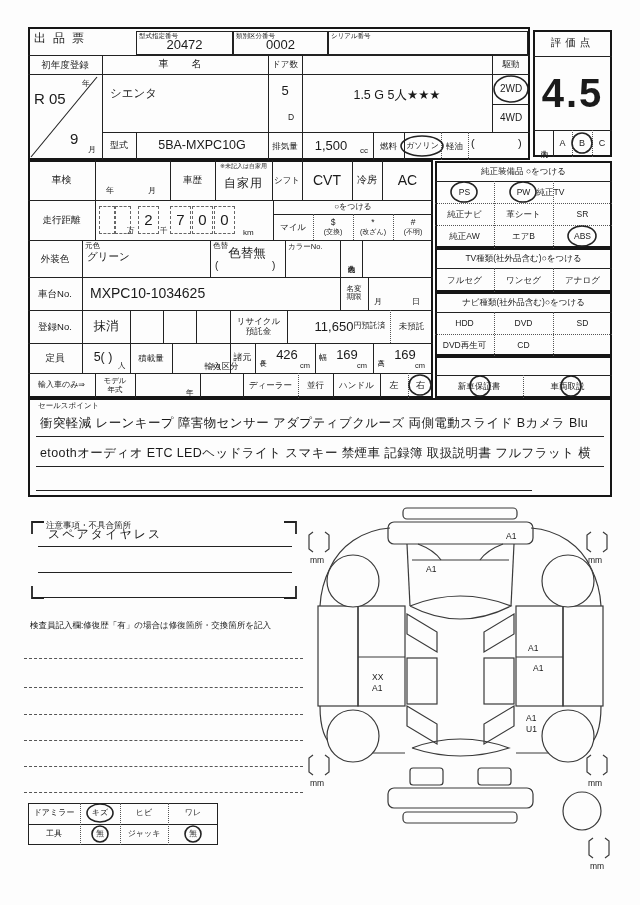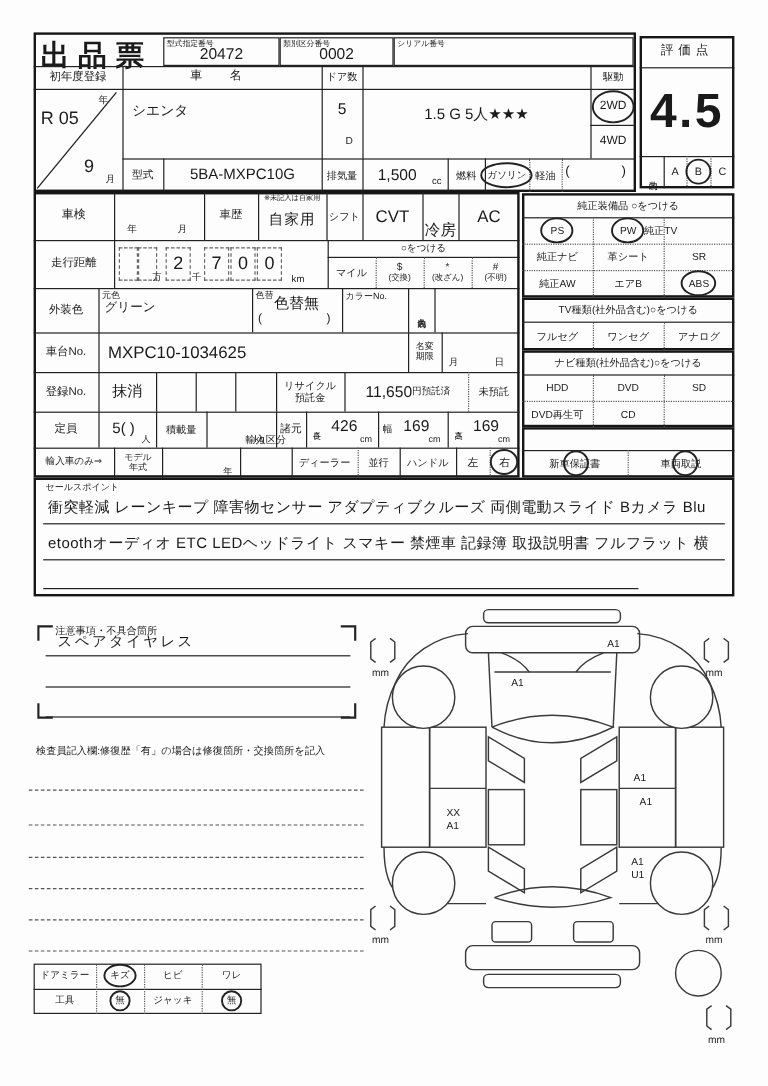--- a/index.html
+++ b/index.html
@@ -20,21 +20,21 @@
   .dashl{height:0;border-top:1px dashed #555}
   .b{font-weight:bold}
   svg text{font-family:"Liberation Sans","DejaVu Sans",sans-serif}
 </style>
 </head>
 <body>
 
 <div class="page">
 
   <div class="a bx2" style="left:28px;top:27px;width:502px;height:133px"></div>
-  <div class="a" style="left:34px;top:30px;width:110px;height:22px;font-size:24px;font-weight:bold;letter-spacing:7px">出品票</div>
+  <div class="a" style="left:34px;top:30px;width:110px;height:22px;font-size:12px;font-weight:normal;letter-spacing:7px">出品票</div>
 
   <div class="a bx1" style="left:136px;top:31px;width:97px;height:24px"></div>
   <div class="a" style="left:139px;top:32px;font-size:6.5px">型式指定番号</div>
   <div class="a ct" style="left:136px;top:36px;width:97px;height:18px;font-size:13px">20472</div>
   <div class="a bx1" style="left:233px;top:31px;width:95px;height:24px"></div>
   <div class="a" style="left:236px;top:32px;font-size:6.5px">類別区分番号</div>
   <div class="a ct" style="left:233px;top:36px;width:95px;height:18px;font-size:13px">0002</div>
   <div class="a bx1" style="left:328px;top:31px;width:200px;height:24px"></div>
   <div class="a" style="left:331px;top:32px;font-size:6.5px">シリアル番号</div>
 
@@ -109,21 +109,21 @@
   <div class="a vl" style="left:352px;top:160px;height:40px"></div>
   <div class="a vl" style="left:382px;top:160px;height:40px"></div>
   <div class="a ct" style="left:28px;top:160px;width:67px;height:40px;font-size:10px">車検</div>
   <div class="a" style="left:106px;top:185px;font-size:8px">年</div>
   <div class="a" style="left:148px;top:185px;font-size:8px">月</div>
   <div class="a ct" style="left:170px;top:160px;width:45px;height:40px;font-size:9.5px">車歴</div>
   <div class="a ct" style="left:215px;top:162px;width:57px;height:8px;font-size:6px">※未記入は自家用</div>
   <div class="a ct" style="left:215px;top:170px;width:57px;height:26px;font-size:12px;letter-spacing:1px">自家用</div>
   <div class="a ct" style="left:272px;top:160px;width:30px;height:40px;font-size:8.5px">シフト</div>
   <div class="a ct" style="left:302px;top:160px;width:50px;height:40px;font-size:14px">CVT</div>
-  <div class="a ct" style="left:352px;top:172px;width:30px;height:40px;font-size:13px">冷房</div>
+  <div class="a ct" style="left:352px;top:160px;width:30px;height:40px;font-size:10px">冷房</div>
   <div class="a ct" style="left:382px;top:160px;width:51px;height:40px;font-size:14px">AC</div>
 
   <div class="a vl" style="left:95px;top:200px;height:40px"></div>
   <div class="a vl" style="left:273px;top:200px;height:40px"></div>
   <div class="a hl" style="left:273px;top:214px;width:160px"></div>
   <div class="a vd" style="left:313px;top:214px;height:26px"></div>
   <div class="a vd" style="left:353px;top:214px;height:26px"></div>
   <div class="a vd" style="left:393px;top:214px;height:26px"></div>
   <div class="a ct" style="left:28px;top:200px;width:67px;height:40px;font-size:9.5px">走行距離</div>
   <div class="a dash ct" style="left:99px;top:206px;width:16px;height:28px;font-size:15px"></div>
@@ -183,21 +183,21 @@
   <div class="a vl" style="left:196px;top:310px;height:33px"></div>
   <div class="a vl" style="left:230px;top:310px;height:33px"></div>
   <div class="a vl" style="left:287px;top:310px;height:33px"></div>
   <div class="a vd" style="left:390px;top:310px;height:33px"></div>
   <div class="a ct" style="left:28px;top:310px;width:54px;height:33px;font-size:9.5px">登録No.</div>
   <div class="a ct" style="left:82px;top:310px;width:48px;height:33px;font-size:12.5px">抹消</div>
   <div class="a col" style="left:230px;top:310px;width:57px;height:33px">
     <span style="font-size:8.5px">リサイクル</span>
     <span style="font-size:8.5px">預託金</span>
   </div>
-  <div class="a ct" style="left:290px;top:310px;width:100px;height:33px">
+  <div class="a ct" style="left:300px;top:310px;width:100px;height:33px">
     <span style="font-size:13px">11,650</span>
       <span style="font-size:8px">円預託済</span>
   </div>
   <div class="a ct" style="left:390px;top:310px;width:43px;height:33px;font-size:8.5px">未預託</div>
 
   <div class="a vl" style="left:82px;top:343px;height:30px"></div>
   <div class="a vl" style="left:130px;top:343px;height:30px"></div>
   <div class="a vl" style="left:172px;top:343px;height:30px"></div>
   <div class="a vl" style="left:230px;top:343px;height:30px"></div>
   <div class="a vl" style="left:255px;top:343px;height:30px"></div>

